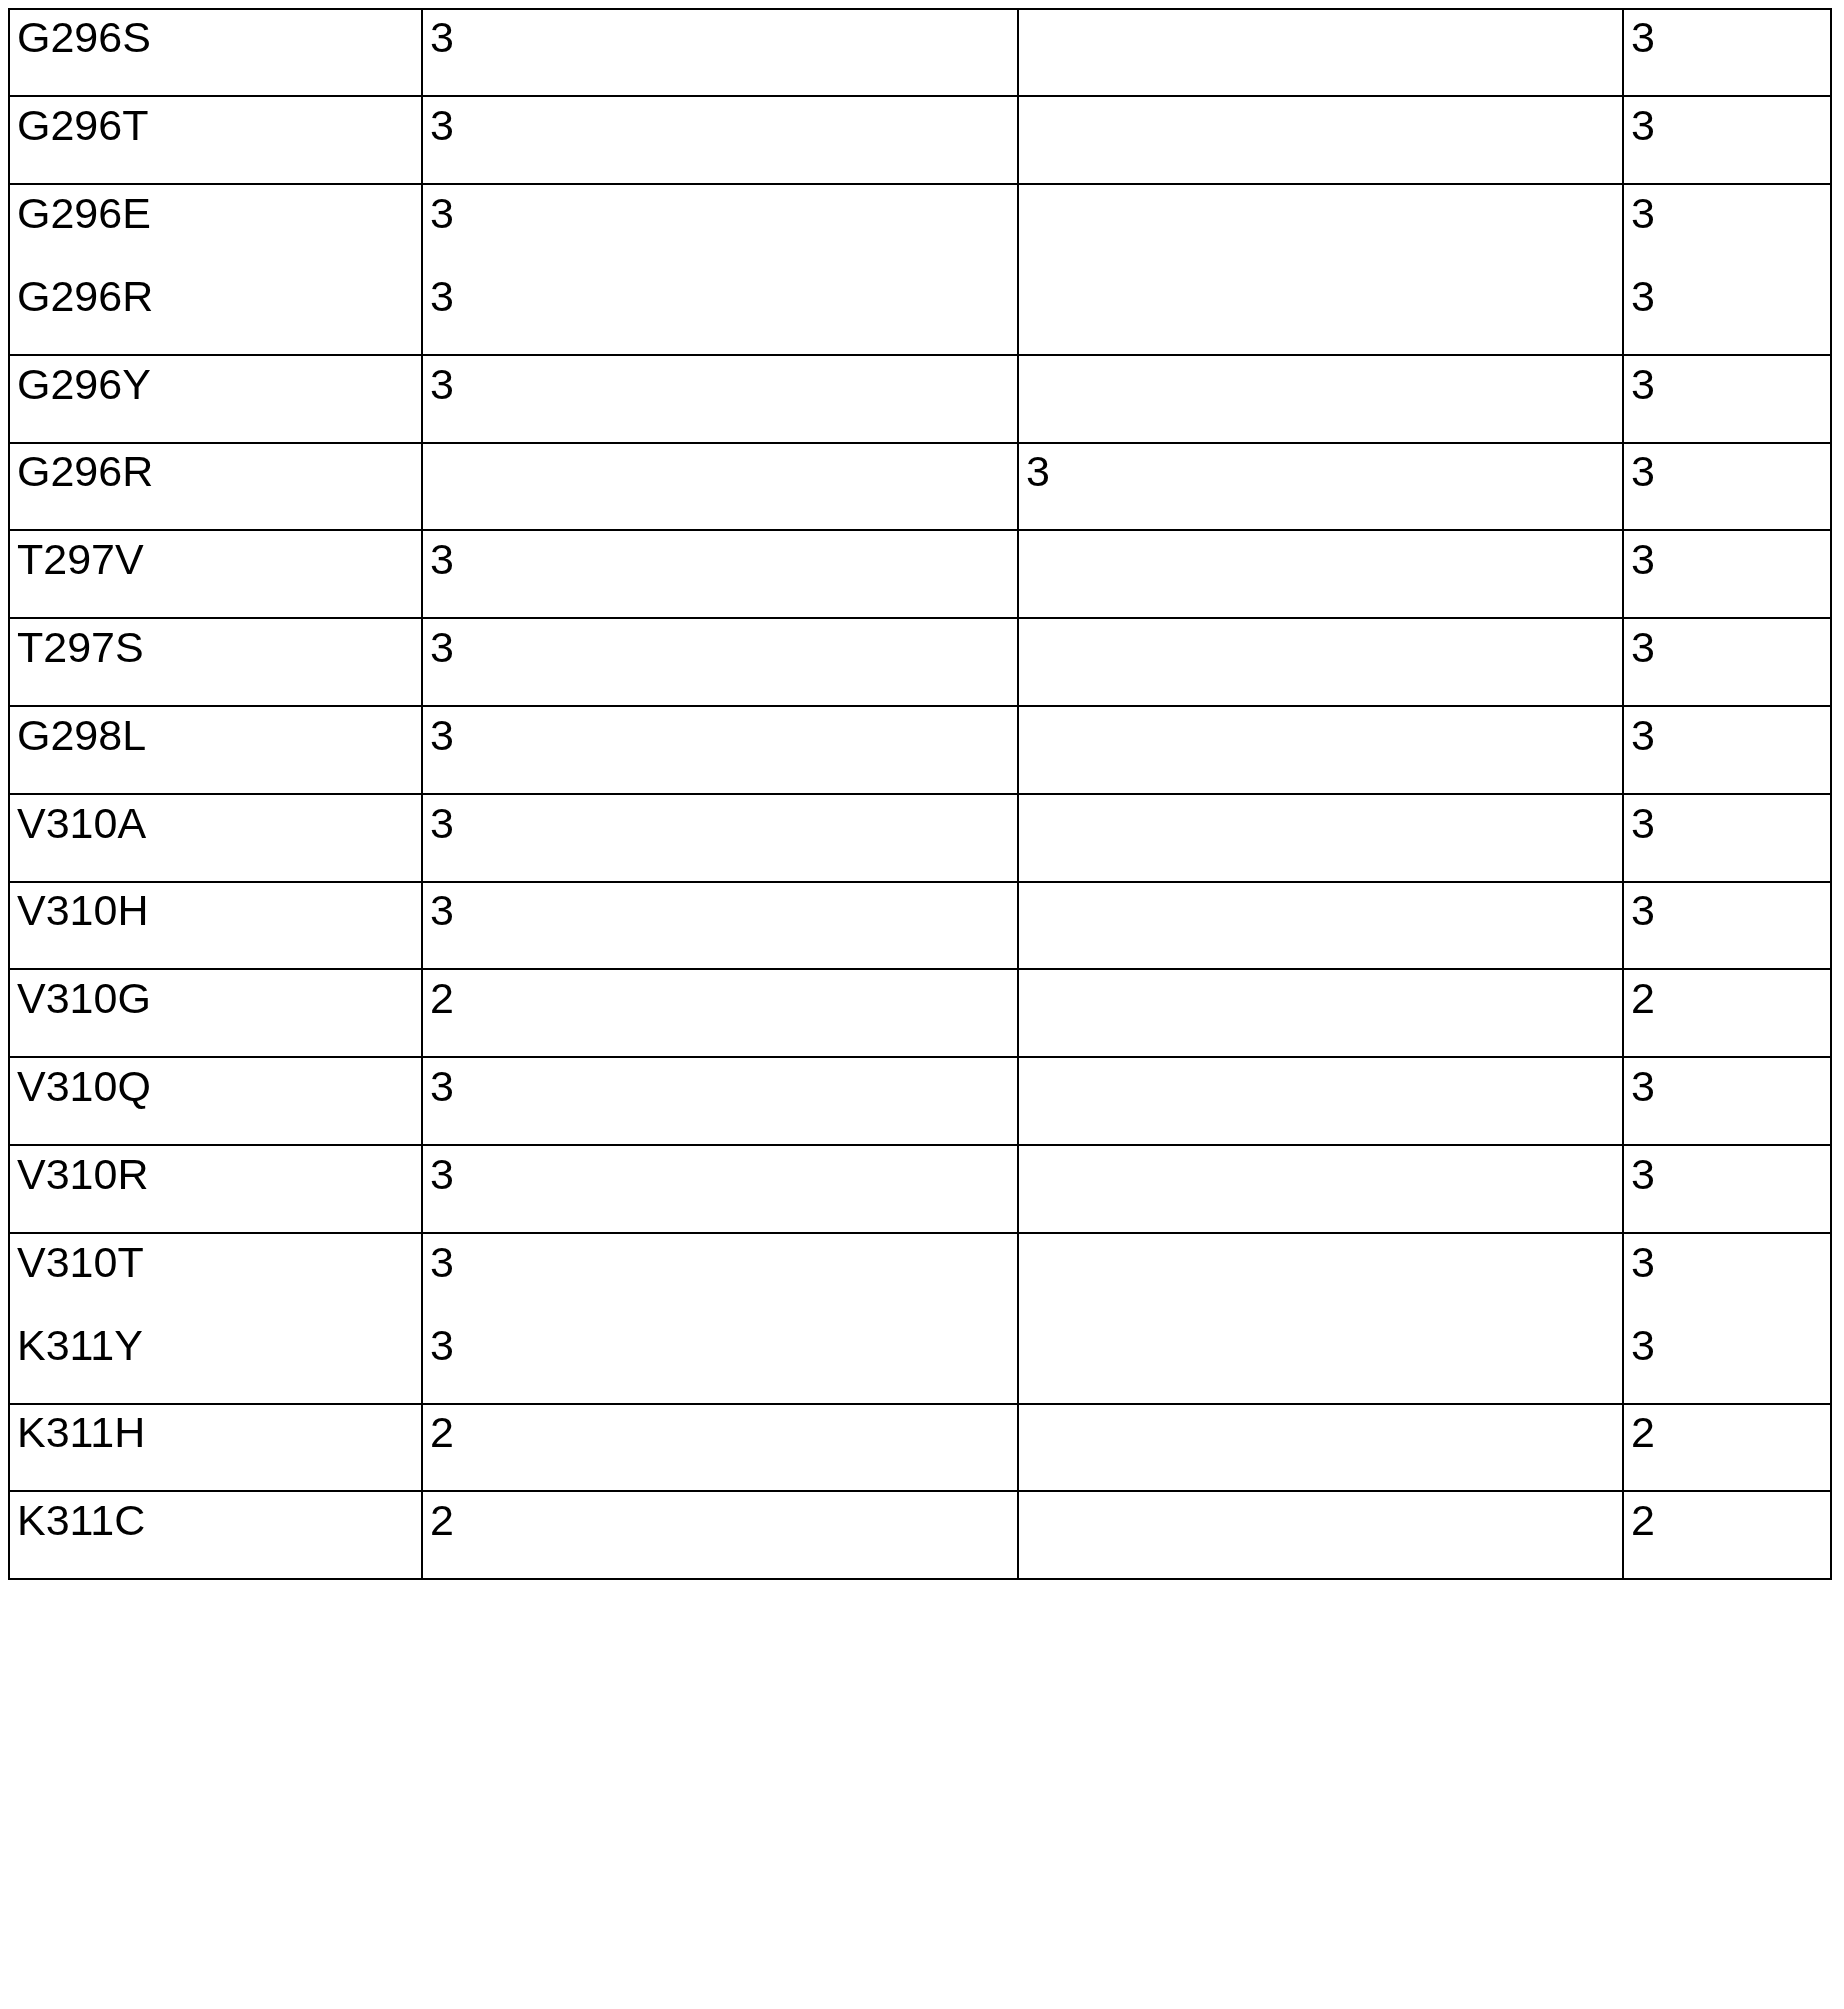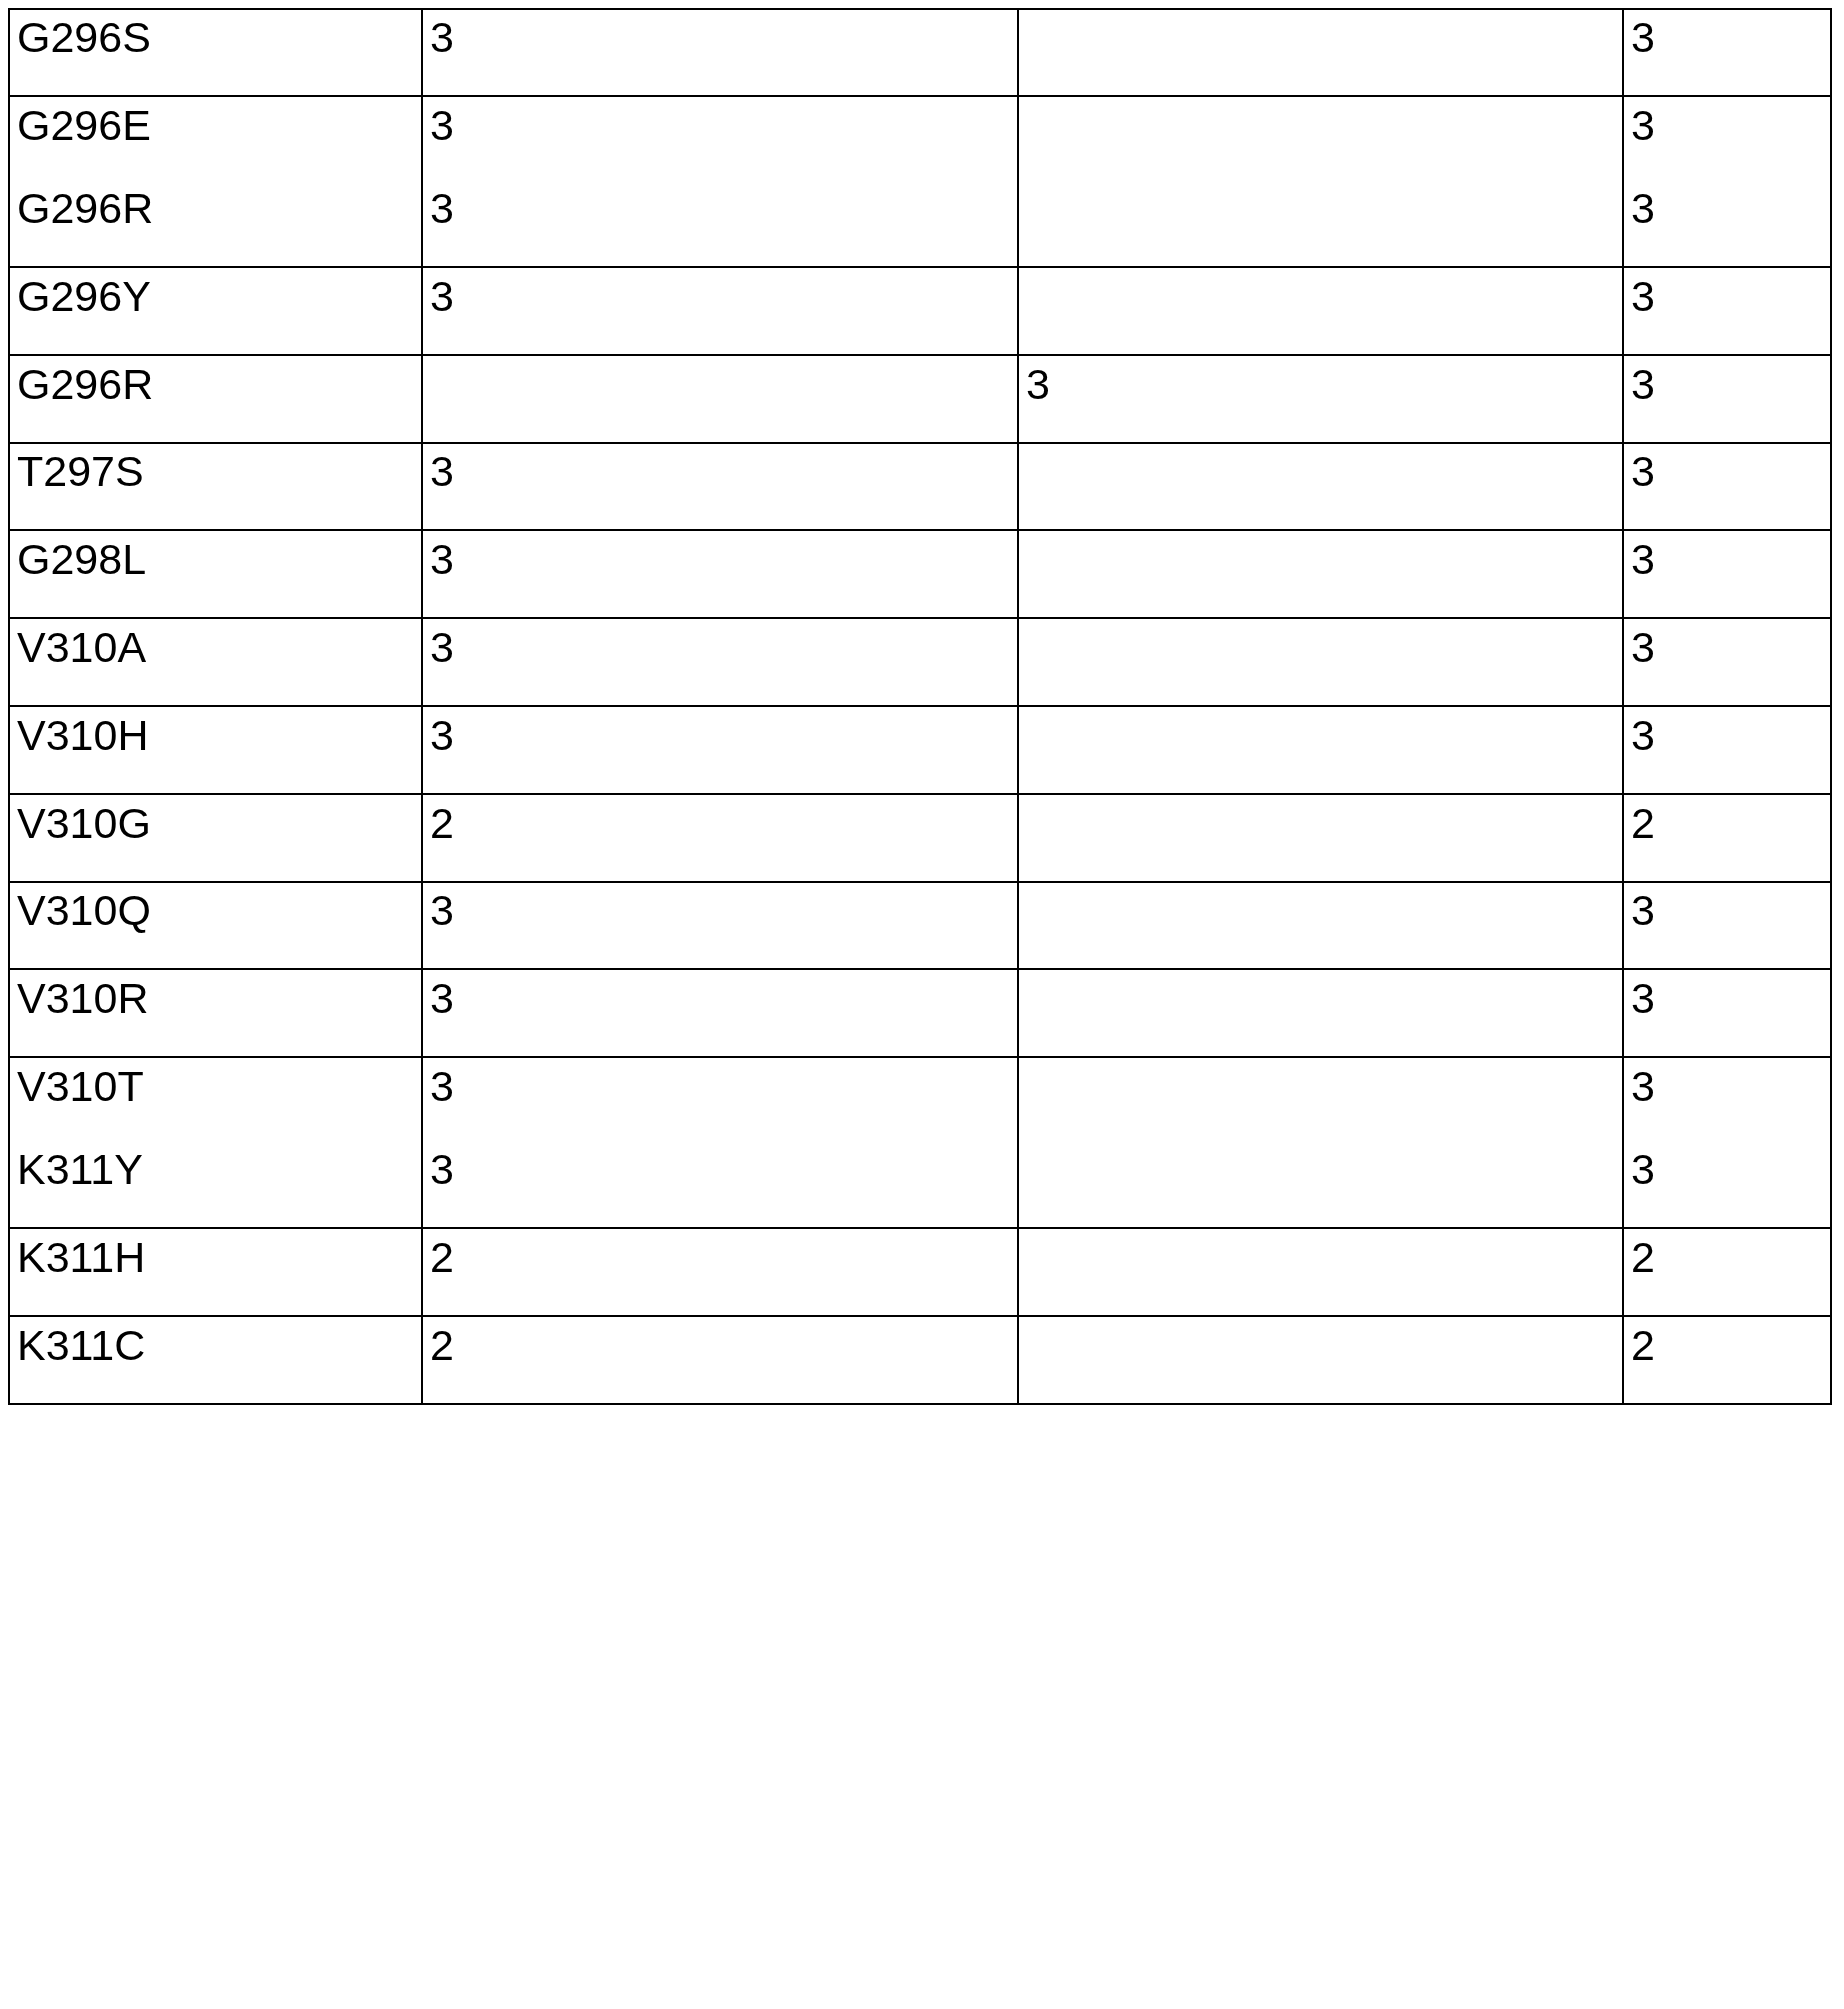--- a/index.html
+++ b/index.html
@@ -65,20 +65,34 @@
           <td>
             <div class="line">3</div>
           </td>
           <td>
             <div class="line"></div>
           </td>
           <td>
             <div class="line">3</div>
           </td>
         </tr>
+        <tr class="single">
+          <td>
+            <div class="line">G296T</div>
+          </td>
+          <td>
+            <div class="line">3</div>
+          </td>
+          <td>
+            <div class="line"></div>
+          </td>
+          <td>
+            <div class="line">3</div>
+          </td>
+        </tr>
         <tr class="double">
           <td>
             <div class="line">G296E</div>
             <div class="line">G296R</div>
           </td>
           <td>
             <div class="line">3</div>
             <div class="line">3</div>
           </td>
           <td>
@@ -106,20 +120,34 @@
         </tr>
         <tr class="single">
           <td>
             <div class="line">G296R</div>
           </td>
           <td>
             <div class="line"></div>
           </td>
           <td>
             <div class="line">3</div>
+          </td>
+          <td>
+            <div class="line">3</div>
+          </td>
+        </tr>
+        <tr class="single">
+          <td>
+            <div class="line">T297V</div>
+          </td>
+          <td>
+            <div class="line">3</div>
+          </td>
+          <td>
+            <div class="line"></div>
           </td>
           <td>
             <div class="line">3</div>
           </td>
         </tr>
         <tr class="single">
           <td>
             <div class="line">T297S</div>
           </td>
           <td>

